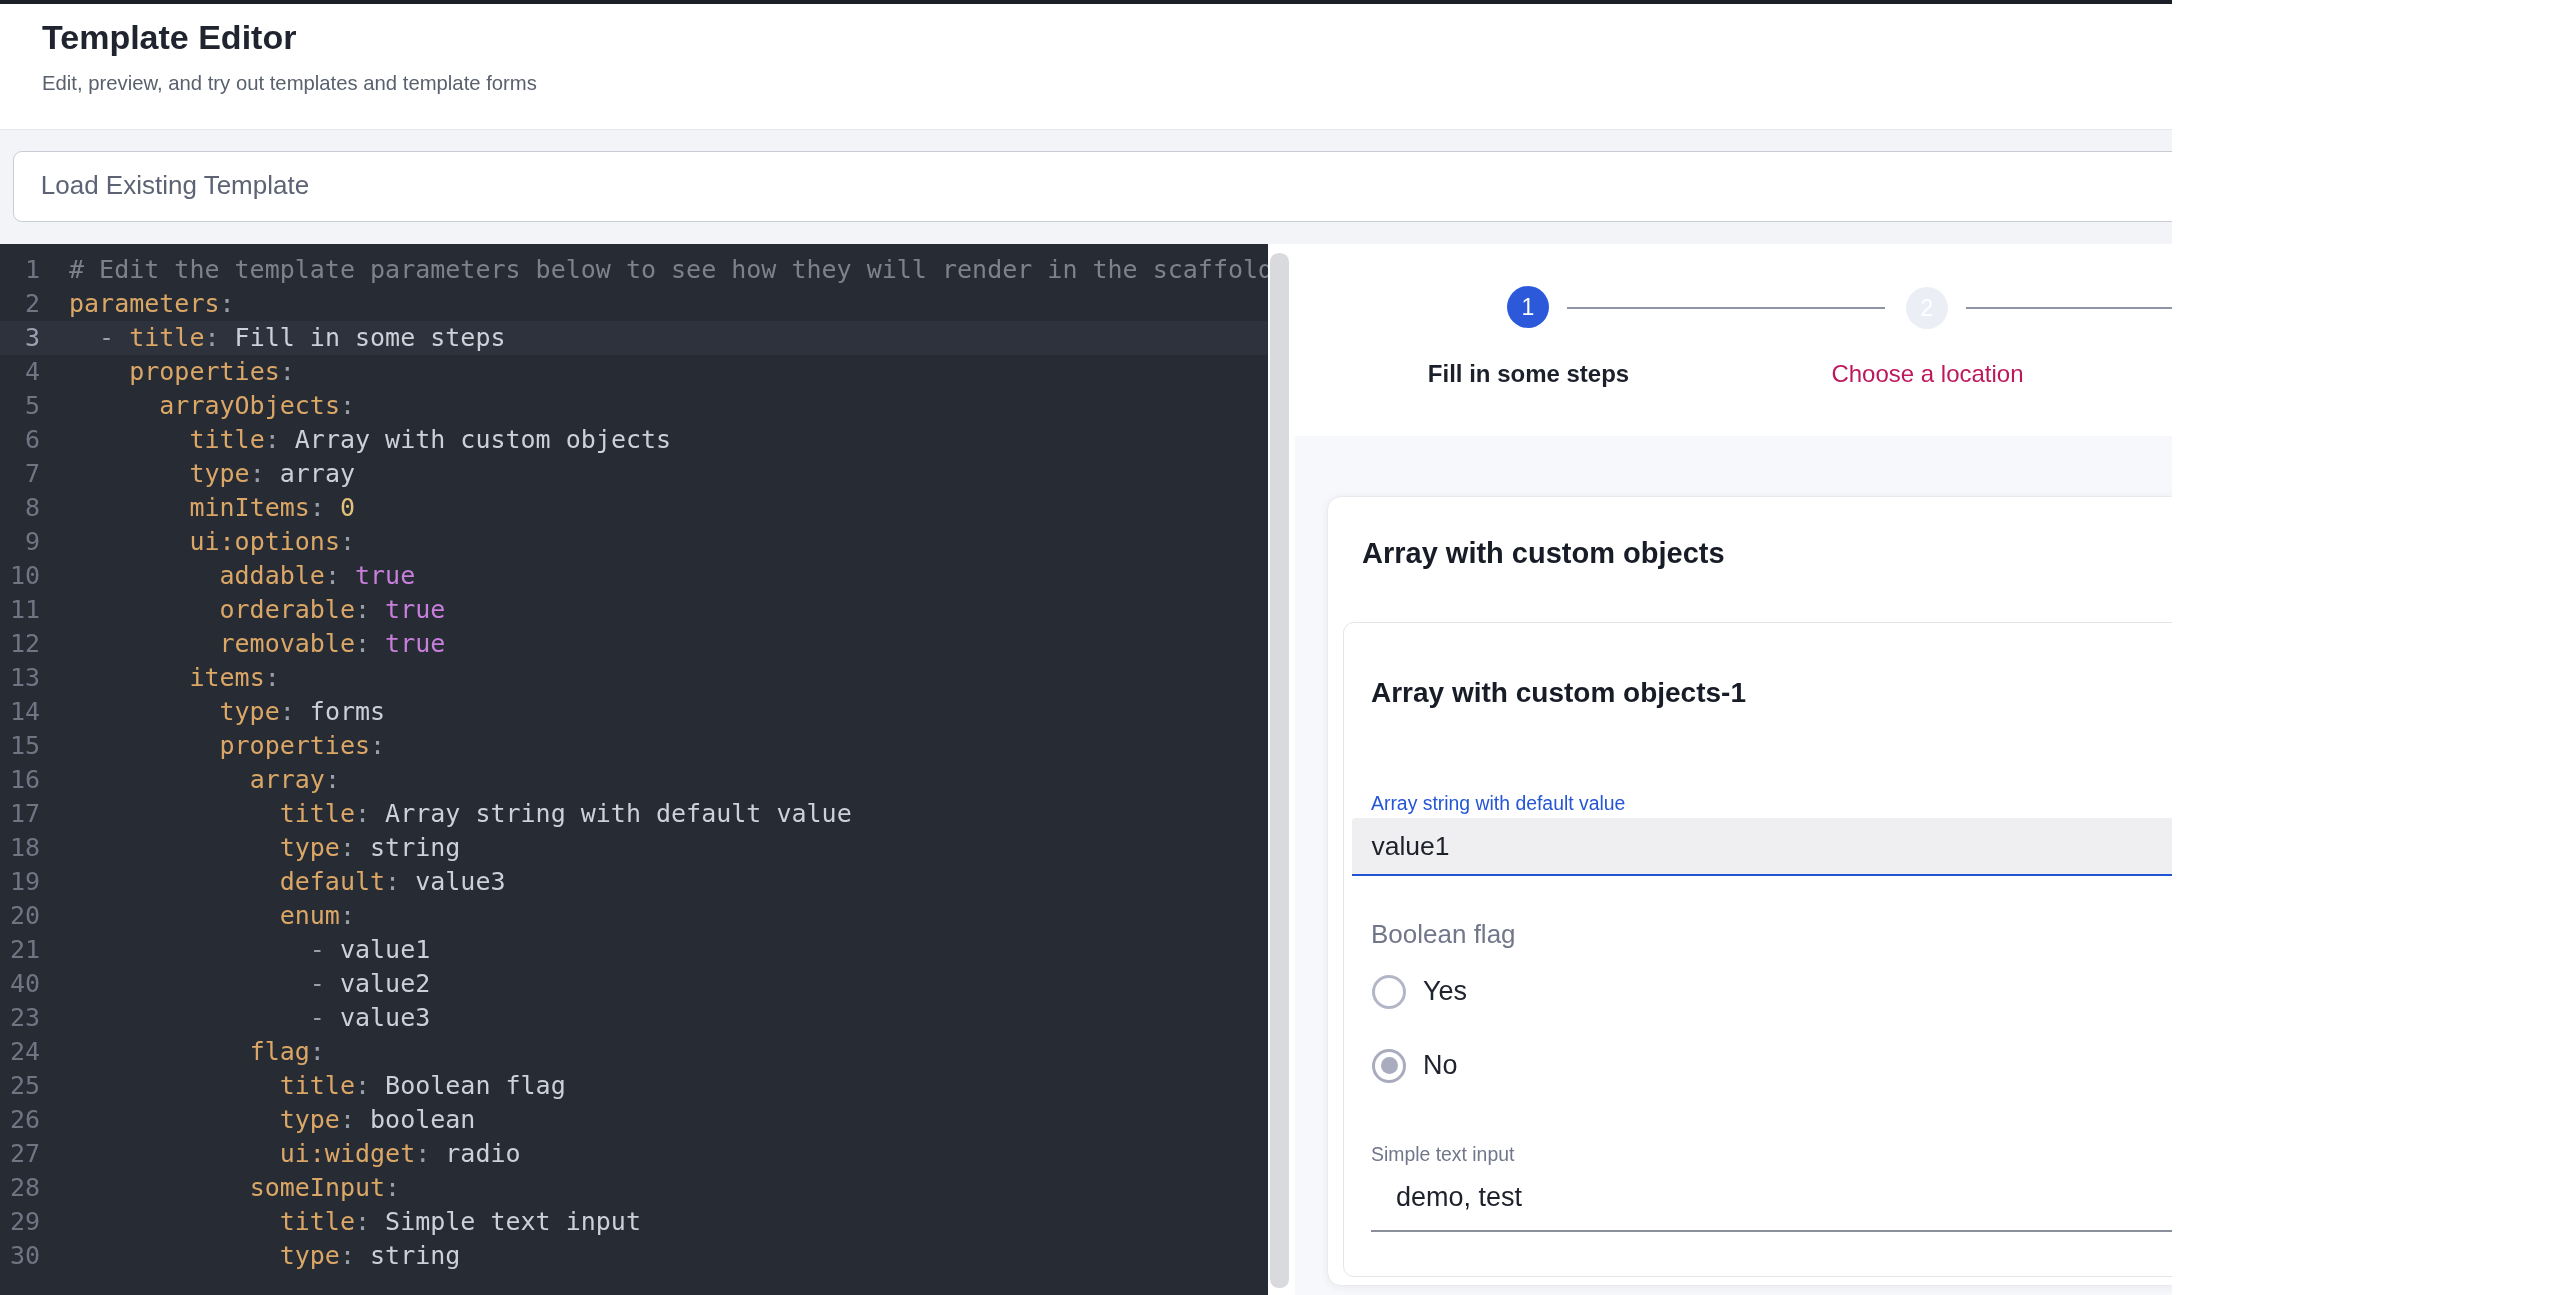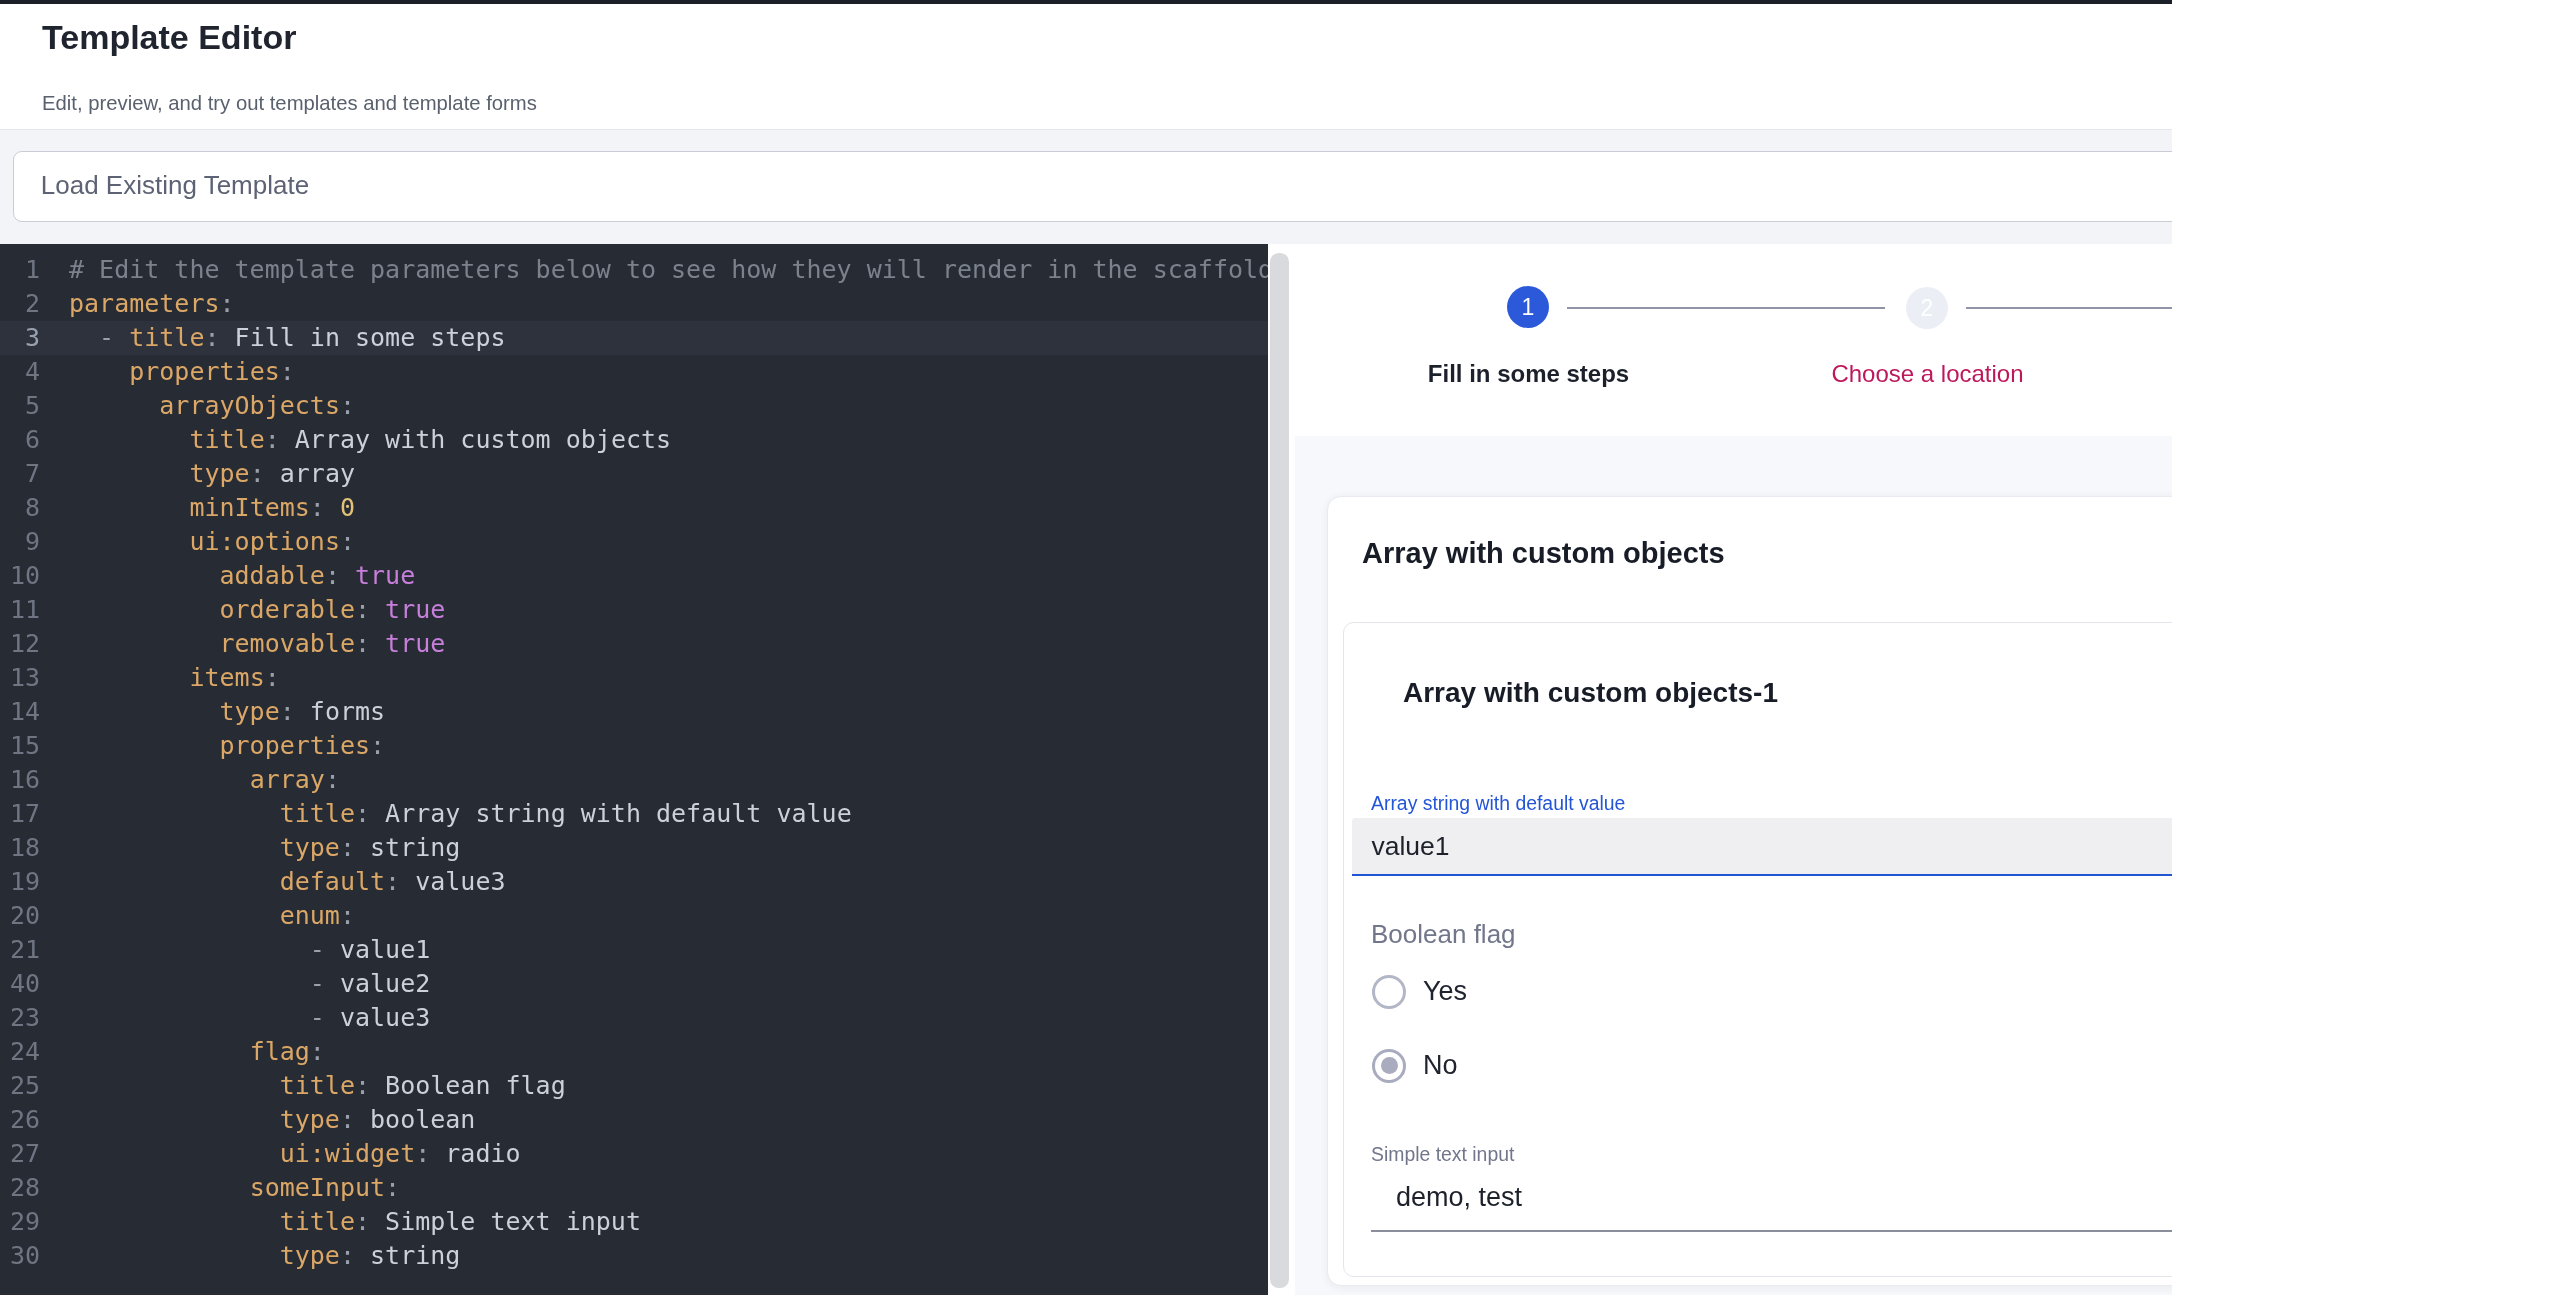--- a/index.html
+++ b/index.html
@@ -5,21 +5,21 @@
   html,body{margin:0;padding:0;}
   .page{position:relative;width:2172px;height:1295px;background:#ffffff;overflow:hidden;
         font-family:"Liberation Sans",sans-serif;}
   .abs{position:absolute;}
 
   
   .topbar{left:0;top:0;width:2576px;height:3.5px;background:#1b1f28;}
 
   
   .hdr-title{left:42px;top:17.7px;font-size:34px;font-weight:700;color:#20242e;}
-  .hdr-sub{left:42px;top:92px;font-size:20.3px;color:#5a616e;}
+  .hdr-sub{left:42px;top:72px;font-size:20.3px;color:#5a616e;}
   .kebab{left:2495px;top:39px;width:39px;height:53px;display:flex;flex-direction:column;
          align-items:center;justify-content:center;gap:4.4px;cursor:pointer;background:none;border:none;}
   .kebab i{width:7px;height:7px;border-radius:50%;background:#8c91a0;display:block;}
   .right-edge-line{left:2569px;top:3.5px;width:0.9px;height:1292px;background:#e8eaee;}
 
   
   .toolbar{left:0;top:129px;width:2569px;height:115px;background:#f3f4f8;border-top:0.9px solid #e4e7ec;box-sizing:border-box;}
   .tpl-select{left:13.3px;top:151px;width:2460px;height:71px;background:#fff;border:1.8px solid #c9ccd4;
               border-radius:8.8px;box-sizing:border-box;cursor:pointer;}
   .tpl-select .ph{position:absolute;left:26.5px;top:0;line-height:67px;font-size:26px;color:#5d6374;}
@@ -56,21 +56,21 @@
   .cn1{left:1567px;width:318px;} .cn2{left:1966px;width:325px;}
   .step-label{width:353px;text-align:center;top:360px;font-size:24px;color:#be185d;cursor:pointer;}
   .sl1{left:1352px;font-weight:600;color:#1c202b;} .sl2{left:1751px;} .sl3{left:2157px;}
 
   
   .outer-card{left:1327px;top:496px;width:1216px;height:790px;background:#fff;border:0.9px solid #e8eaef;
               border-radius:14px;box-sizing:border-box;box-shadow:0 1.8px 8.8px rgba(25,30,50,.06);}
   .outer-heading{left:1362px;top:537px;font-size:29px;font-weight:700;color:#171c27;}
   .inner-card{left:1343px;top:622px;width:1102px;height:655px;background:#fff;border:1.8px solid #e3e5ea;
               border-radius:10.6px;box-sizing:border-box;}
-  .inner-heading{left:1371px;top:677px;font-size:28px;font-weight:700;color:#171c27;margin-left:32px;}
+  .inner-heading{left:1371px;top:677px;font-size:28px;font-weight:700;color:#171c27;}
 
   .fld-label-blue{left:1371px;top:792px;font-size:19.4px;color:#2355d6;}
   .fld-select{left:1352px;top:818px;width:1065px;height:58px;background:#efeff1;border-radius:3.5px 3.5px 0 0;
               border-bottom:2.7px solid #2155d4;box-sizing:border-box;cursor:pointer;}
   .fld-select .val{position:absolute;left:19.4px;top:0;line-height:56px;font-size:26.5px;color:#1d212b;}
   .fld-caret{position:absolute;right:26.5px;top:25px;width:0;height:0;
              border-left:8px solid transparent;border-right:8px solid transparent;border-top:9.7px solid #40454f;}
 
   .radio-group-label{left:1371px;top:919px;font-size:26px;color:#71768a;}
   .radio-row{left:1372px;height:35px;display:flex;align-items:center;gap:17px;cursor:pointer;}

